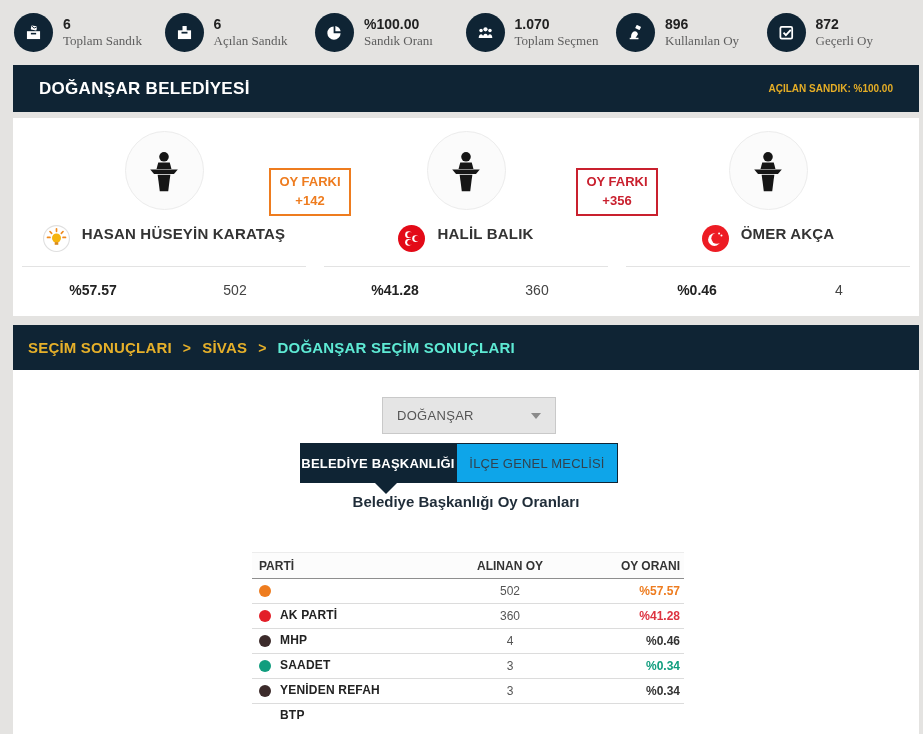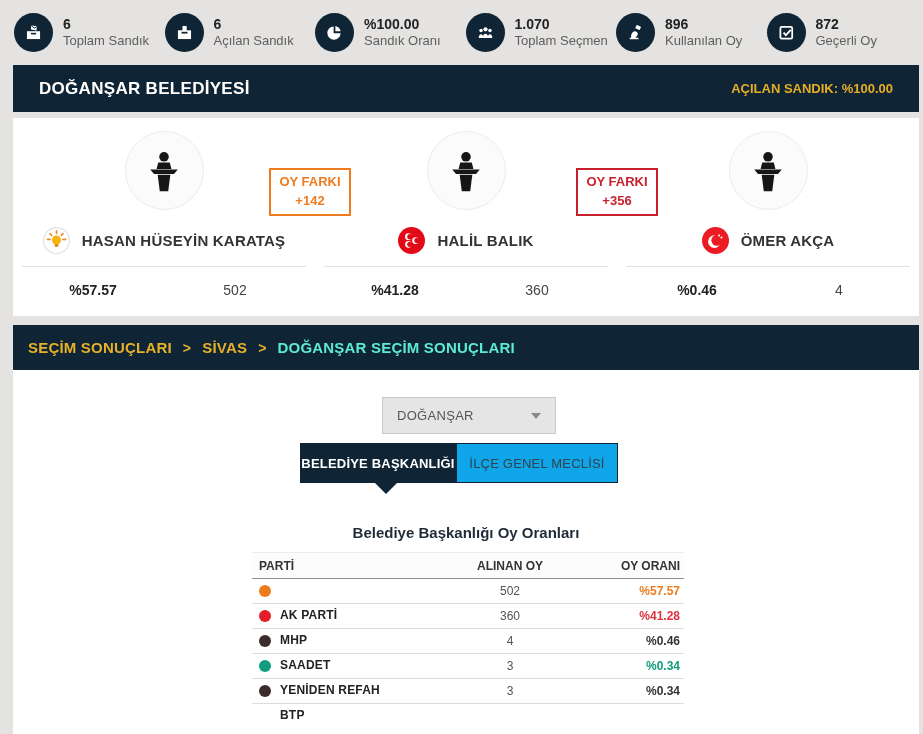--- a/index.html
+++ b/index.html
@@ -14,43 +14,43 @@
     position:absolute; top:0; left:0; width:923px; height:65px;
     display:flex; align-items:center; padding:0 6px 0 14px;
   }
   .stat { flex:1; display:flex; align-items:center; gap:10px; }
   .stat-circle {
     flex:0 0 39px; width:39px; height:39px; border-radius:50%;
     background:#0f2434; display:flex; align-items:center; justify-content:center;
   }
   .stat-text { display:flex; flex-direction:column; line-height:1.3; }
   .stat-value { font-size:14px; font-weight:bold; color:#222; }
-  .stat-label { font-size:13px; color:#5e5e5e; }
+  .stat-label { font-size:13px; color:#5e5e5e;font-family:Liberation Serif, serif; }
 
   
   .muni-header {
     position:absolute; top:65px; left:13px; width:906px; height:47px;
     background:#0f2434; display:flex; align-items:center; justify-content:space-between;
     padding:0 26px;
   }
   .muni-title { color:#fff; font-weight:bold; font-size:17px; letter-spacing:.3px; }
-  .muni-open  { color:#e6ae26; font-weight:bold; font-size:13px; }
+  .muni-open  { color:#e6ae26; font-weight:bold; font-size:10px; }
 
   
   .candidates {
     position:absolute; top:118px; left:13px; width:906px; height:198px;
     background:#fff; display:flex;
   }
   .cand-col { flex:1; display:flex; flex-direction:column; align-items:center; padding-top:13px; }
   .avatar {
     width:79px; height:79px; border-radius:50%;
     background:#fbfbfb; border:1px solid #ececec;
     display:flex; align-items:center; justify-content:center;
   }
-  .cand-name-row { margin-top:15px; height:30px; display:flex; align-items:center; gap:12px; }
+  .cand-name-row { margin-top:15px; height:30px; display:flex; align-items:flex-start; gap:12px; }
   .party-logo { width:27px; height:27px; display:block; }
   .cand-name { font-weight:bold; font-size:15px; color:#333; letter-spacing:.2px; }
   .cand-stats {
     margin-top:11px; width:calc(100% - 18px); border-top:1px solid #e3e3e3;
     display:flex; padding-top:15px;
   }
   .cand-pct   { flex:1; text-align:center; font-size:14px; font-weight:bold; color:#222; }
   .cand-votes { flex:1; text-align:center; font-size:14px; color:#444; }
   .diff-box {
     position:absolute; top:50px; width:82px; background:#fff;
@@ -88,21 +88,21 @@
   .tab { height:40px; display:flex; align-items:center; justify-content:center;
          font-size:13px; cursor:pointer; letter-spacing:.2px; }
   .tab-active   { width:156px; background:#0f2434; color:#fff; font-weight:bold; }
   .tab-inactive { width:162px; background:#0ea5e9; color:#32424e; border:1px solid #0f2434; }
   .tab-pointer {
     position:absolute; left:362px; top:113px; width:0; height:0;
     border-left:11px solid transparent; border-right:11px solid transparent;
     border-top:11px solid #0f2434;
   }
   .section-title {
-    position:absolute; top:154px; left:0; width:100%; text-align:center;
+    position:absolute; top:123px; left:0; width:100%; text-align:center;
     font-size:15px; font-weight:bold; color:#1f2c38;
   }
 
   
   .results-table { position:absolute; left:239px; top:182px; width:432px; }
   .t-head {
     display:flex; align-items:center; height:27px;
     background:#fcfcfc; border-top:1px solid #ececec; border-bottom:1px solid #8e8e8e;
     font-size:12px; font-weight:bold; color:#333;
   }

